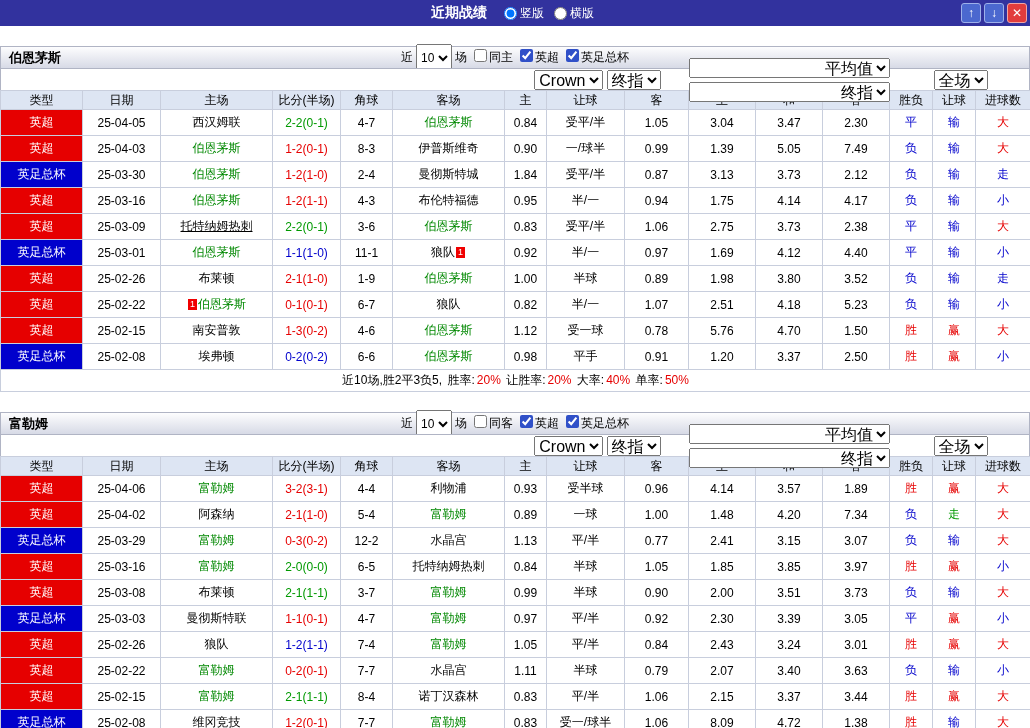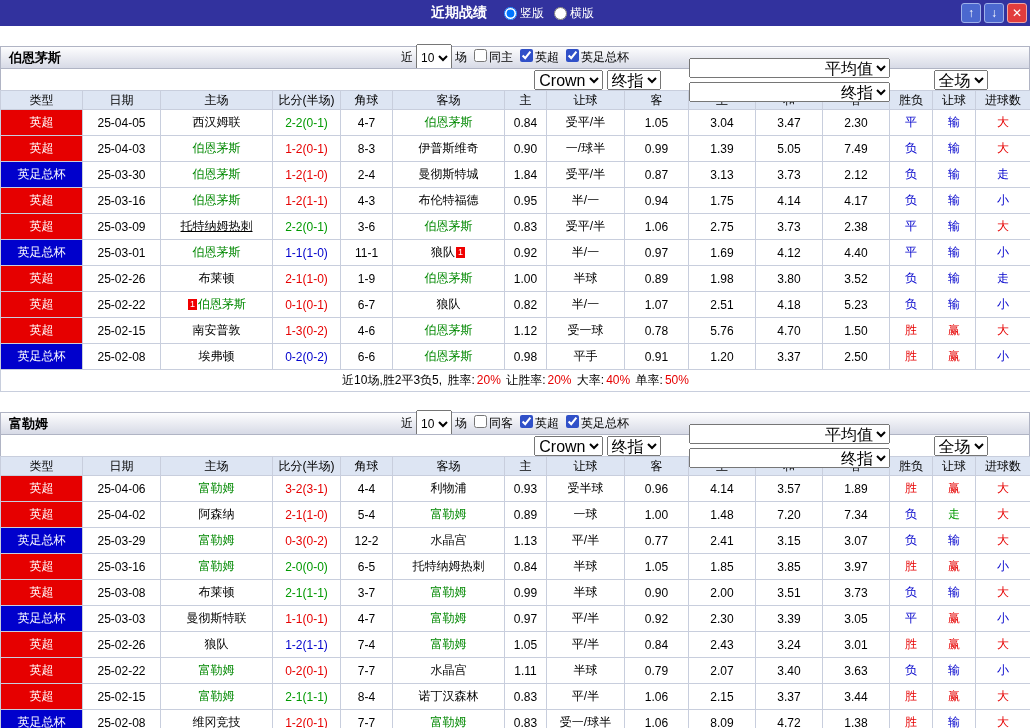--- a/index.html
+++ b/index.html
@@ -414,21 +414,21 @@
     <td class="type-red">英超</td>
     <td>25-04-02</td>
     <td><span>阿森纳</span></td>
     <td class="c-red">2-1(1-0)</td>
     <td>5-4</td>
     <td><span class="c-team">富勒姆</span></td>
     <td>0.89</td>
     <td>一球</td>
     <td>1.00</td>
     <td>1.48</td>
-    <td>7.20</td>
+    <td>4.20</td>
     <td>7.34</td>
     <td class="c-blue">负</td>
     <td class="c-green">走</td>
     <td class="c-red">大</td>
   </tr>
         <tr>
     <td class="type-blue">英足总杯</td>
     <td>25-03-29</td>
     <td><span class="c-team">富勒姆</span></td>
     <td class="c-red">0-3(0-2)</td>

